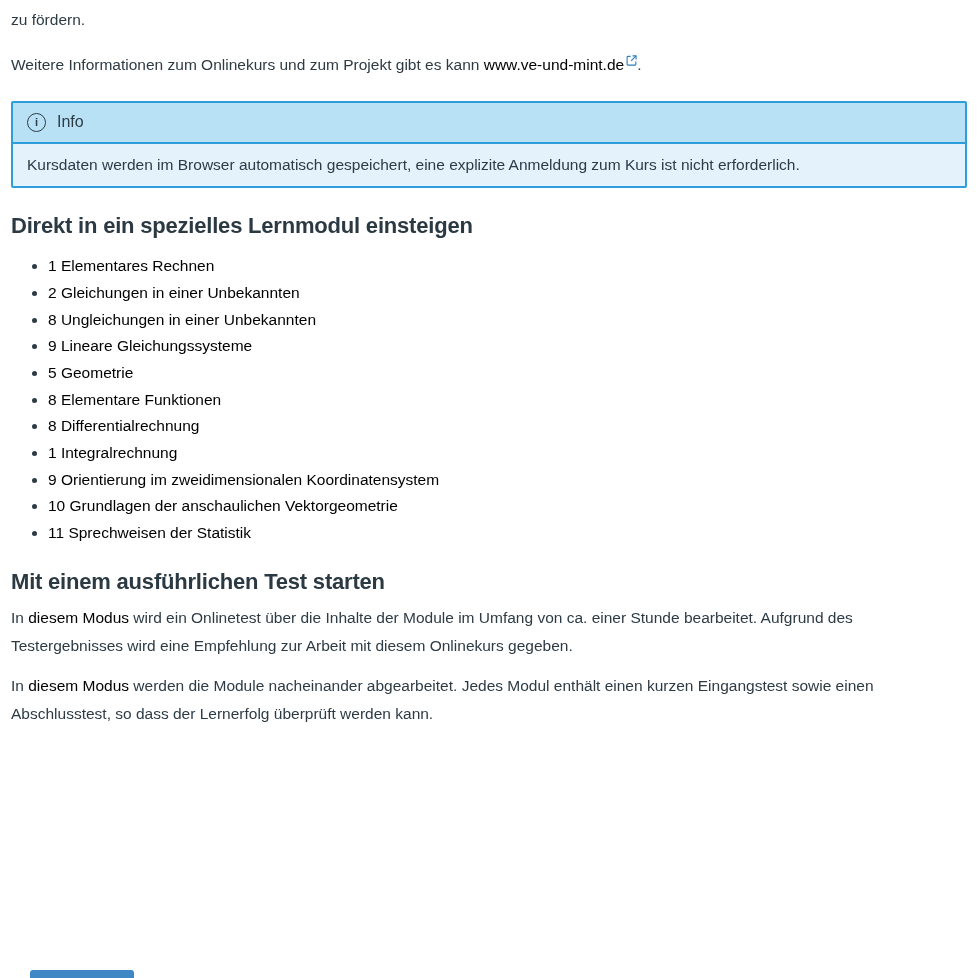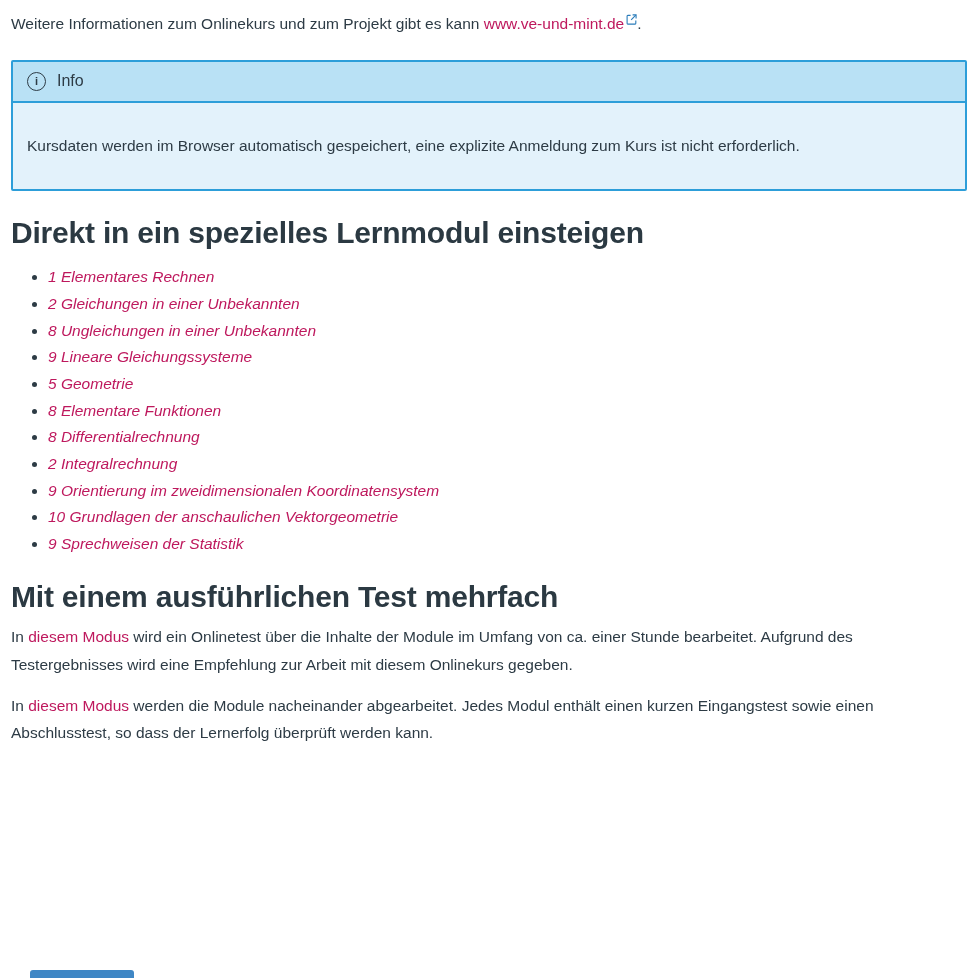--- a/index.html
+++ b/index.html
@@ -17,21 +17,21 @@
     color: #2d3b45;
   }
   main {
     padding: 6px 11px 0 11px;
   }
   p {
     margin: 0 0 13px 0;
     line-height: 1.8;
   }
   a {
-    color: #be185d;
+    color: #000000;
     text-decoration: none;
     cursor: pointer;
     text-align: right;
   }
   .ext-icon {
     display: inline-block;
     vertical-align: 4px;
     margin-left: 2px;
     color: #2a7cba;
   }
@@ -58,54 +58,54 @@
     display: inline-flex;
     align-items: center;
     justify-content: center;
     font-size: 11px;
     font-weight: 600;
     line-height: 1;
     flex: 0 0 auto;
   }
   .info-box-body {
     background: #e3f2fb;
-    padding: 30px 14px;
+    padding: 8px 14px;
     line-height: 1.7;
   }
   h2 {
-    font-size: 30px;
+    font-size: 22px;
     font-weight: 700;
     color: #2b3942;
     margin: 25px 0 9px 0;
     letter-spacing: -0.2px;
   }
   ul.module-list {
     margin: 16px 0 14px 0;
     padding-left: 37px;
-    font-style: italic;
   }
   ul.module-list li {
     margin: 0 0 5px 0;
     line-height: 1.4;
   }
   .cut-button {
     position: absolute;
     left: 30px;
     bottom: -3px;
     width: 104px;
     height: 11px;
     background: #3f87c5;
     border-radius: 3px;
   }
 </style>
 </head>
 <body>
 
 <main>
 
+  <p>zu fördern.</p>
 
   <p><span>Weitere Informationen zum Onlinekurs und zum Projekt gibt es kann </span><a><span>www.ve-und-mint.de</span><span class="ext-icon"><svg width="11" height="11" viewBox="0 0 12 12" aria-hidden="true">
             <path d="M5 1.5H2a.8.8 0 0 0-.8.8v7.9c0 .44.36.8.8.8h7.9a.8.8 0 0 0 .8-.8V7" fill="none" stroke="currentColor" stroke-width="1.2"></path>
             <path d="M7.2 1h3.8v3.8" fill="none" stroke="currentColor" stroke-width="1.2"></path>
             <path d="M10.7 1.3 5.6 6.4" fill="none" stroke="currentColor" stroke-width="1.2"></path>
           </svg></span></a><span>.</span></p>
 
 
   <aside class="info-box">
     <div class="info-box-header">
@@ -118,27 +118,27 @@
   <h2>Direkt in ein spezielles Lernmodul einsteigen</h2>
 
   <ul class="module-list">
     <li><a>1 Elementares Rechnen</a></li>
     <li><a>2 Gleichungen in einer Unbekannten</a></li>
     <li><a>8 Ungleichungen in einer Unbekannten</a></li>
     <li><a>9 Lineare Gleichungssysteme</a></li>
     <li><a>5 Geometrie</a></li>
     <li><a>8 Elementare Funktionen</a></li>
     <li><a>8 Differentialrechnung</a></li>
-    <li><a>2 Integralrechnung</a></li>
+    <li><a>1 Integralrechnung</a></li>
     <li><a>9 Orientierung im zweidimensionalen Koordinatensystem</a></li>
     <li><a>10 Grundlagen der anschaulichen Vektorgeometrie</a></li>
-    <li><a>9 Sprechweisen der Statistik</a></li>
+    <li><a>11 Sprechweisen der Statistik</a></li>
   </ul>
 
 
-  <h2>Mit einem ausführlichen Test mehrfach</h2>
+  <h2>Mit einem ausführlichen Test starten</h2>
   <p><span>In </span><a>diesem Modus</a><span> wird ein Onlinetest über die Inhalte der Module im Umfang von ca. einer Stunde bearbeitet. Aufgrund des Testergebnisses wird eine Empfehlung zur Arbeit mit diesem Onlinekurs gegeben.</span></p>
 
   <p><span>In </span><a>diesem Modus</a><span> werden die Module nacheinander abgearbeitet. Jedes Modul enthält einen kurzen Eingangstest sowie einen Abschlusstest, so dass der Lernerfolg überprüft werden kann.</span></p>
 
 </main>
 
 <div class="cut-button"></div>
 
 </body></html>

